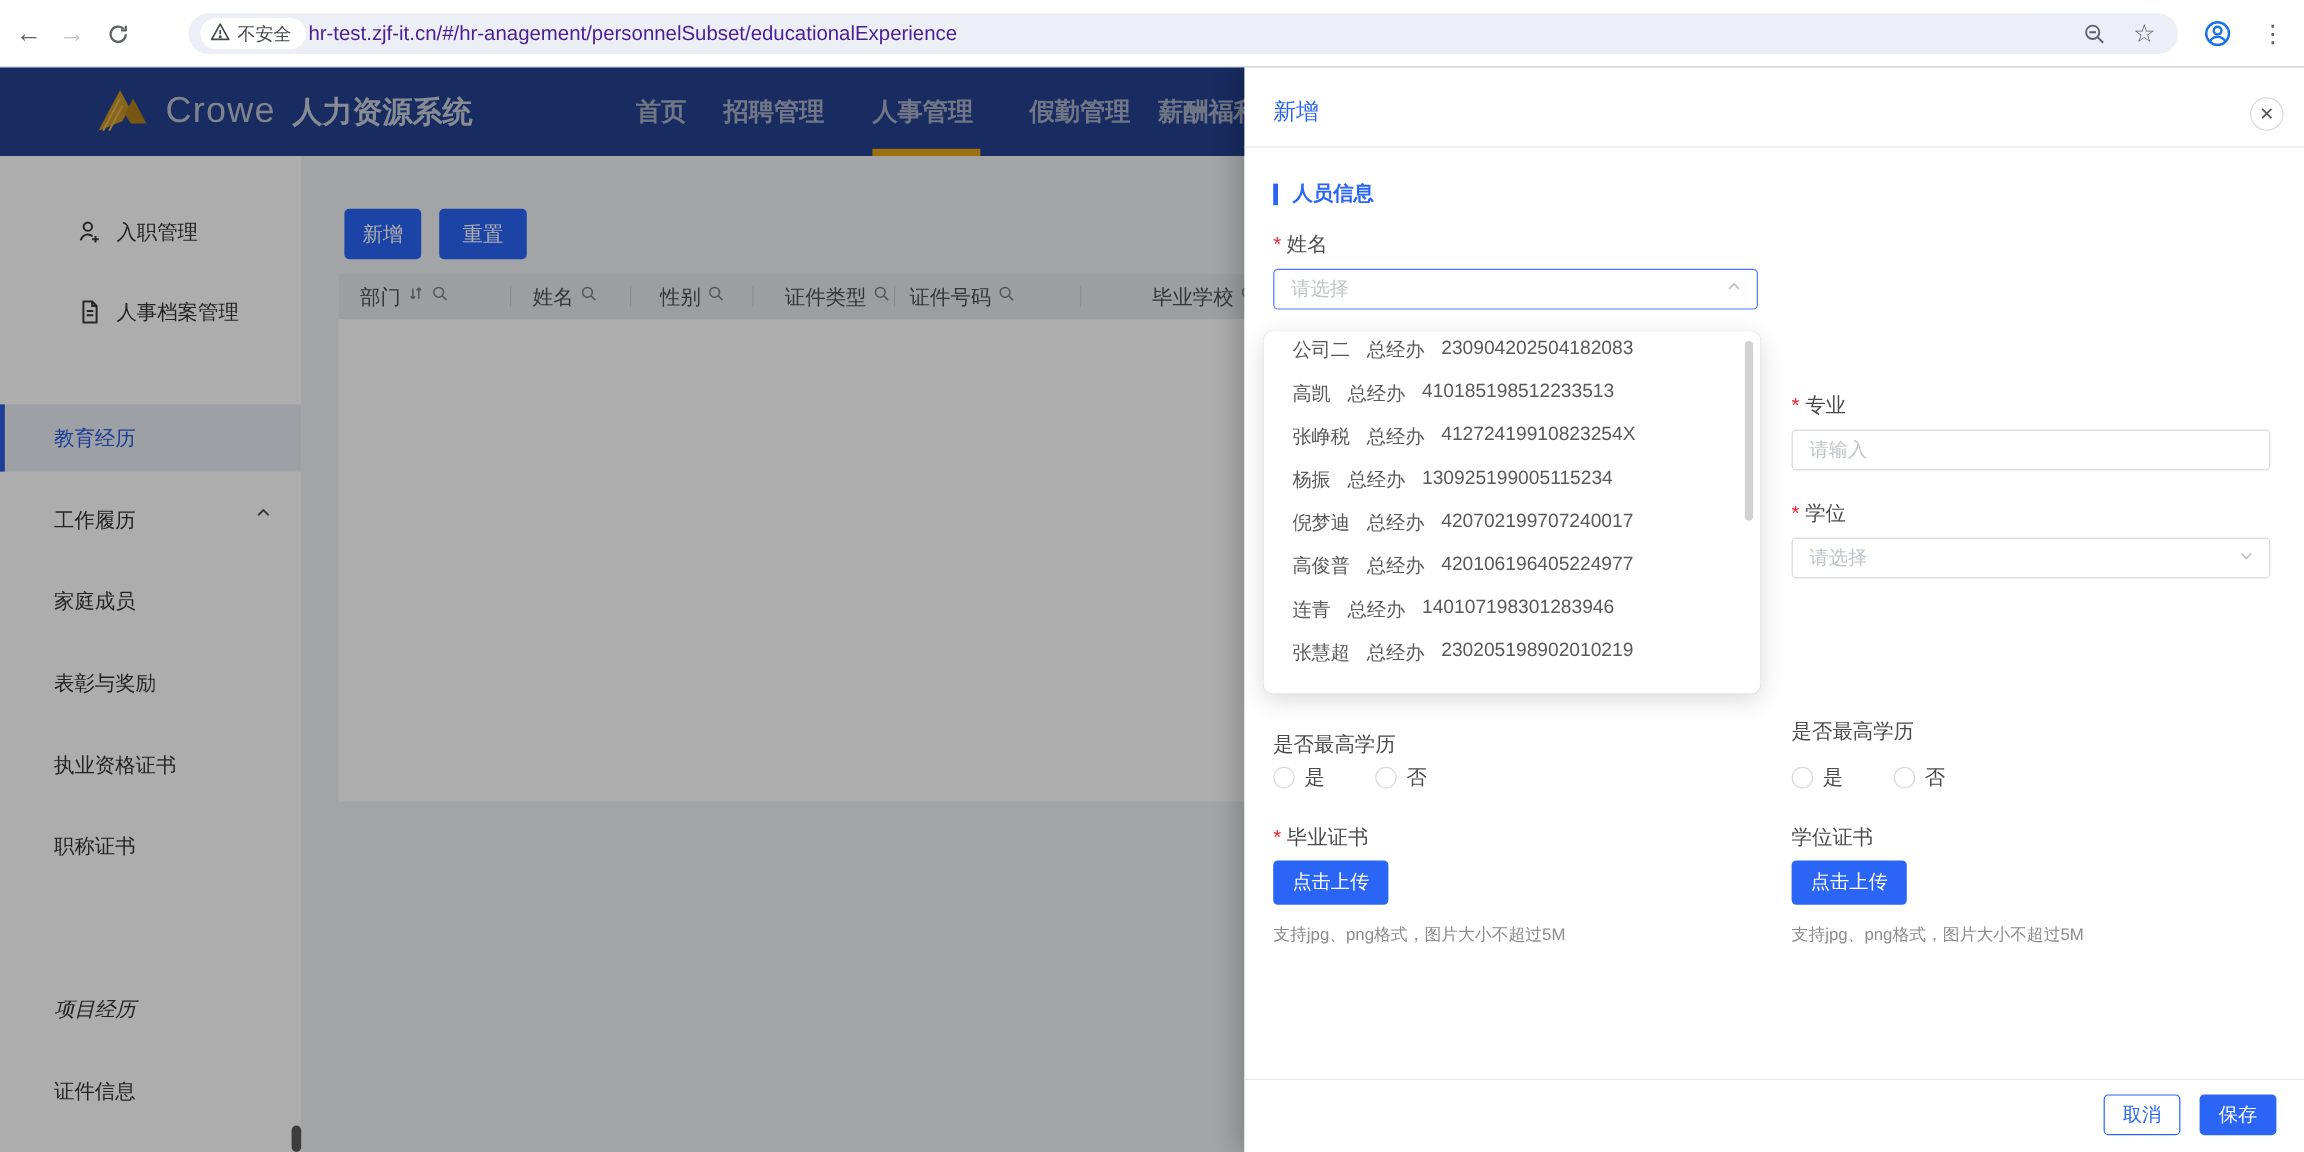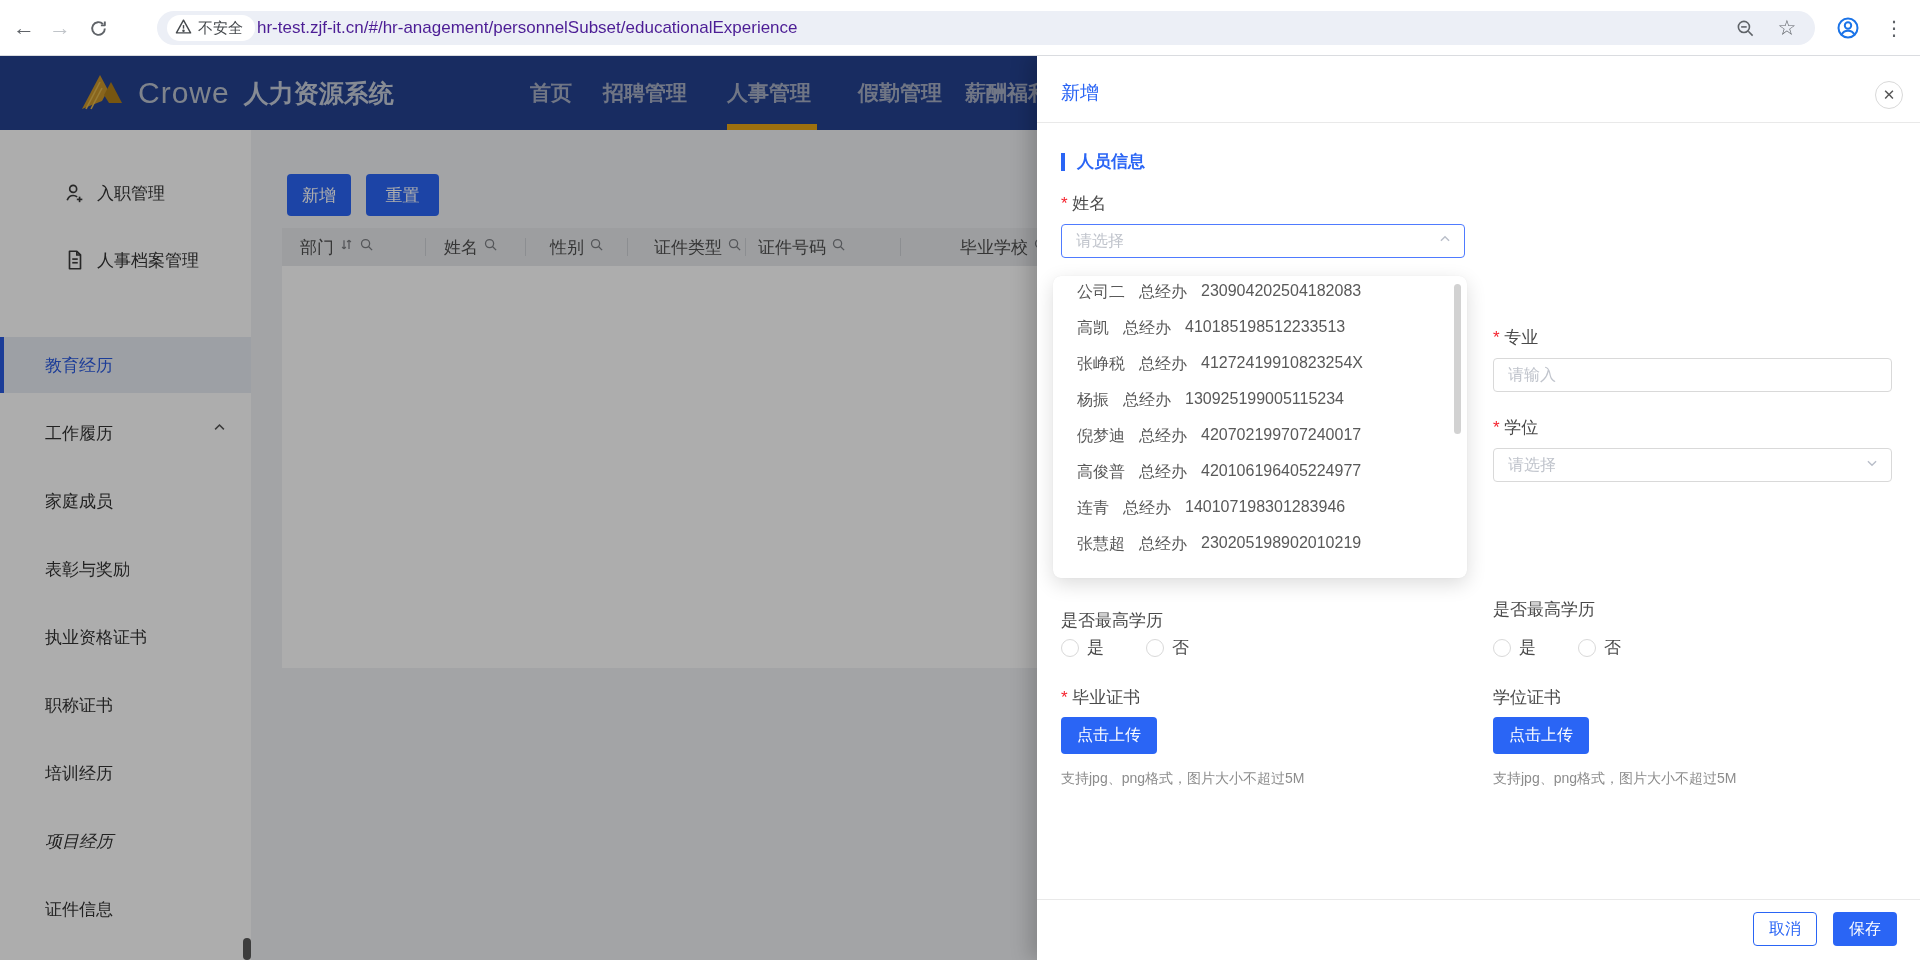--- a/index.html
+++ b/index.html
@@ -190,23 +190,20 @@
   </div>
   <div class="side-sub" style="top:411px;font-family:Liberation Mono, monospace;">
     <span class="lbl">表彰与奖励</span>
   </div>
   <div class="side-sub" style="top:479px;">
     <span class="lbl">执业资格证书</span>
   </div>
   <div class="side-sub" style="top:547px;">
     <span class="lbl">职称证书</span>
   </div>
-  <div class="side-sub" style="top:615px;">
-    <span class="lbl">培训经历</span>
-  </div>
   <div class="side-sub" style="top:683px;font-style:italic;">
     <span class="lbl">项目经历</span>
   </div>
   <div class="side-sub" style="top:751px;">
     <span class="lbl">证件信息</span>
   </div>
 </div>
 <div id="side-thumb"></div>
 
 <div id="main">

